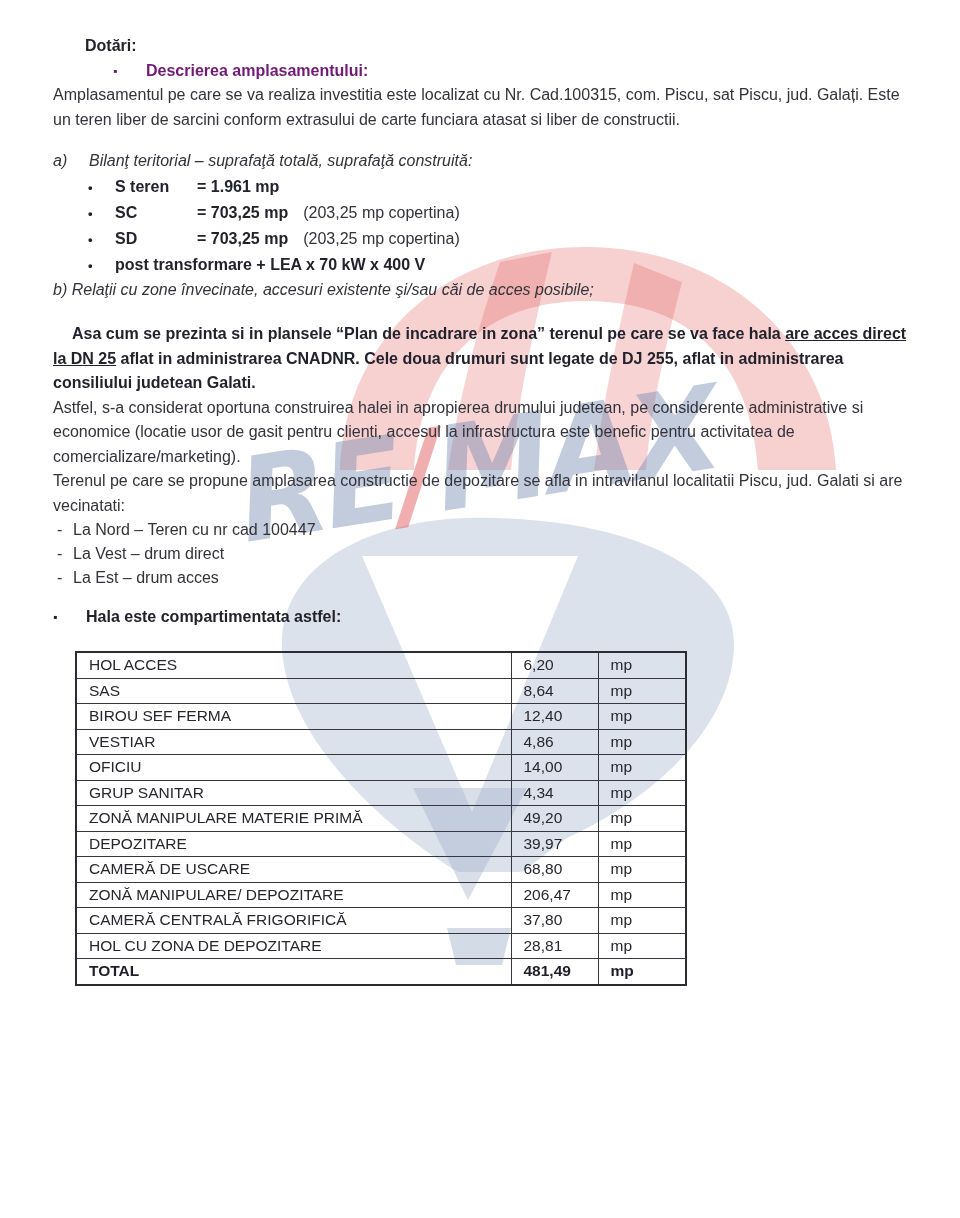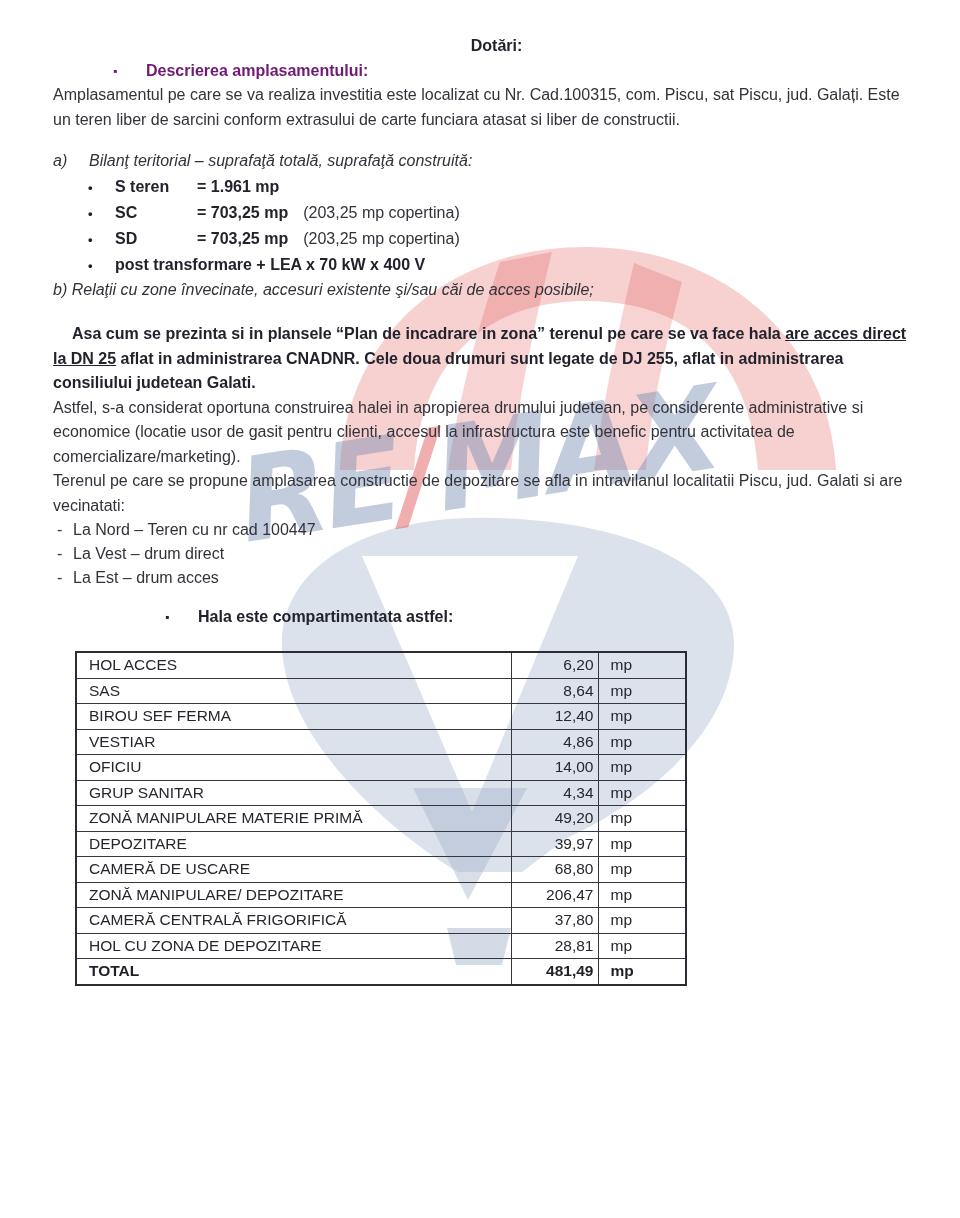--- a/index.html
+++ b/index.html
@@ -4,45 +4,45 @@
 <style>
   html,body{margin:0;padding:0;background:#ffffff;}
   .page{
     position:relative;width:960px;height:1218px;background:#ffffff;overflow:hidden;
     font-family:"Liberation Sans","DejaVu Sans",sans-serif;
     color:#32323a;font-size:16px;line-height:24.5px;
   }
   .wm{position:absolute;top:0;left:0;pointer-events:none;}
   .content{position:relative;width:855px;padding:34px 52px 0 53px;}
   p{margin:0;}
-  .h-dotari{font-weight:700;color:#22222c;margin-left:32px;text-align:center;}
+  .h-dotari{font-weight:700;color:#22222c;margin-left:32px;}
   .bullet-line{margin-left:60px;font-weight:700;color:#701a75;}
   .bullet-line .sq{display:inline-block;width:33px;font-size:12px;vertical-align:1px;}
   .sec-a{font-style:italic;margin-top:17px;}
   .sec-a .lbl{display:inline-block;width:36px;}
   .a-item{padding-left:35px;line-height:25px;font-weight:700;color:#22222c;}
   .a-item .dot{display:inline-block;width:27px;font-size:13px;}
   .a-item .albl{display:inline-block;width:82px;}
   .a-item .note{font-weight:400;color:#32323a;margin-left:15px;}
   .sec-b{font-style:italic;}
   .bold-para{font-weight:700;color:#22222c;text-indent:19px;margin-top:20px;}
   .bold-para .u{text-decoration:underline;}
   .dash-item{padding-left:4px;line-height:24.2px;}
   .dash-item .dm{display:inline-block;width:16px;}
-  .h-hala{margin-left:112px;margin-top:14px;font-weight:700;color:#22222c;}
+  .h-hala{margin-top:14px;font-weight:700;color:#22222c;}
   .h-hala .sq{display:inline-block;width:33px;font-size:12px;vertical-align:1px;}
   table.hall{
     margin:22px 0 0 22px;border-collapse:collapse;table-layout:fixed;width:610px;
     font-size:15.5px;color:#26262e;border:2px solid #2c2d34;
   }
   table.hall td{
     border:1.5px solid #36373e;height:16px;box-sizing:border-box;
     padding:0 4px 0 12px;overflow:hidden;white-space:nowrap;margin-left:24px;
   }
-  table.hall td.val{text-align:right;}
+  table.hall td.val{}
   table.hall tr.total td{font-weight:700;color:#1f1f29;}
 </style>
 </head>
 <body>
 
 <div class="page">
 
   <svg class="wm" width="960" height="1218" viewBox="0 0 960 1218" aria-hidden="true">
     <g>
       <path d="M340,470 C346,332 452,246 588,247 C726,248 829,342 836,470 L758,470 C751,366 694,302 588,301 C482,300 420,366 414,470 Z" fill="#e15555" fill-opacity="0.28"></path>

